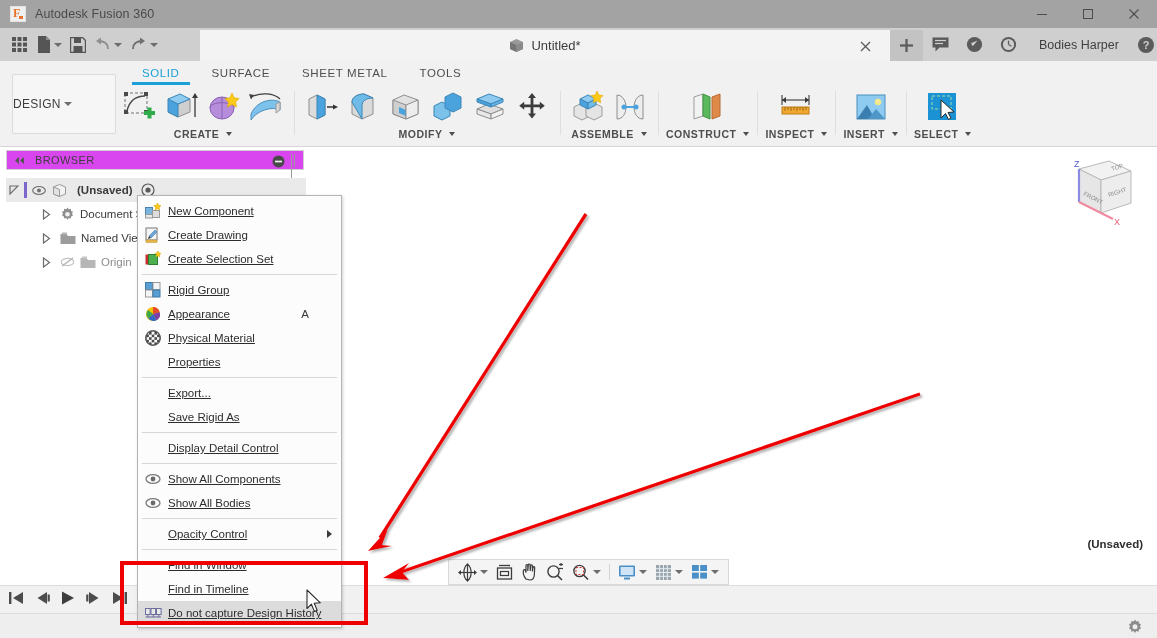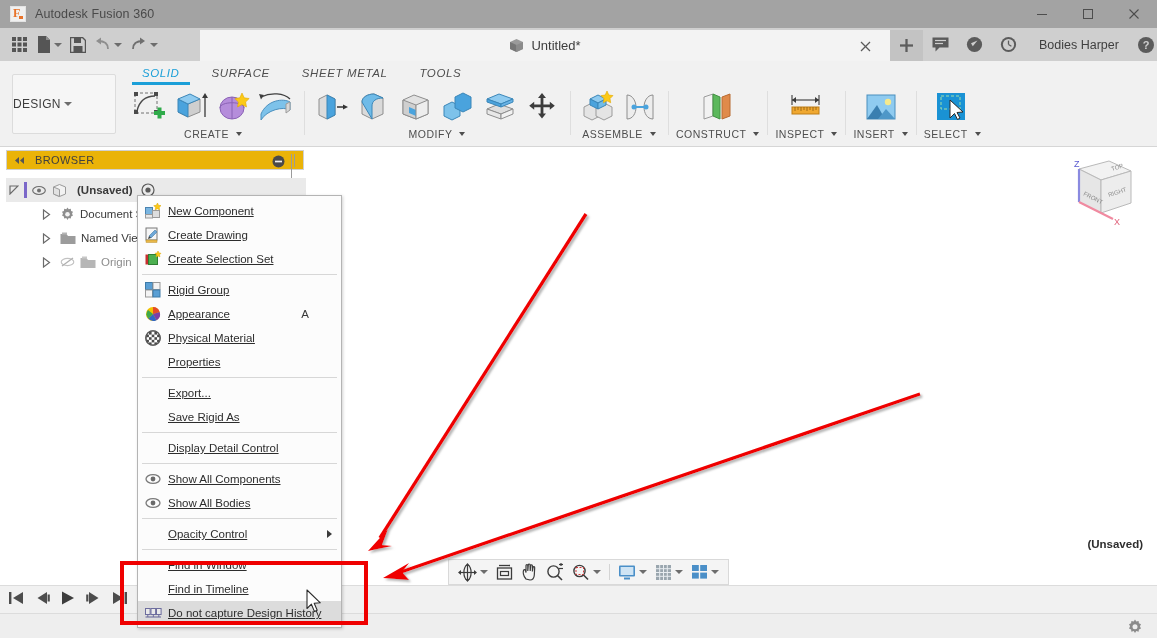--- a/index.html
+++ b/index.html
@@ -119,31 +119,31 @@
     display: flex; align-items: center; justify-content: flex-start;
   }
   .workspace-label { font-size: 12px; color: #3d3d3d; letter-spacing: .3px; }
 
   .ribtabs {
     position: absolute; left: 126px; top: 4px; height: 22px;
     display: flex; align-items: flex-start;
   }
   .ribtab {
     font-size: 11.5px; color: #4e4e4e; letter-spacing: .6px;
-    padding: 2px 16px 4px 16px; position: relative; font-style: italic;
+    padding: 2px 16px 4px 16px; position: relative;
   }
   .ribtab.active { color: #1b9fd8; }
   .ribtab.active::after {
     content: ""; position: absolute; left: 6px; right: 6px; bottom: -2px;
     height: 3px; background: #1b9fd8;
   }
 
   .panels {
-    position: absolute; left: 122px; top: 26px; right: 0; height: 58px;
-    display: flex; align-items: center;
+    position: absolute; left: 112px; top: 26px; right: 0; height: 58px;
+    display: flex; align-items: center; font-weight: bold;
   }
   .panel {
     display: flex; flex-direction: column; align-items: center;
     padding: 0 8px; height: 58px; position: relative;
   }
   .panel + .panel::before {
     content: ""; position: absolute; left: 0; top: 4px; bottom: 10px;
     width: 1px; background: #dedede;
   }
   .panel-icons { display: flex; align-items: flex-start; gap: 2px; height: 42px; }
@@ -151,21 +151,21 @@
   .tool svg { display: block; }
   .panel-title {
     font-size: 10.5px; color: #4e4e4e; letter-spacing: .5px;
     display: flex; align-items: center; gap: 4px; margin-top: -1px;
   }
   .panel-title .caret-d { border-top-color: #4e4e4e; border-left-width: 3.5px; border-right-width: 3.5px; border-top-width: 4px; }
 
   
   .browser-head {
     position: absolute; left: 6px; top: 150px; width: 298px; height: 20px;
-    background: #eab308; border: 1px solid #d0d0d0;
+    background: #d946ef; border: 1px solid #d0d0d0;
     display: flex; align-items: center;
   }
   .browser-collapse { margin-left: 6px; color: #555; display:flex; }
   .browser-title { font-size: 11px; color: #3f3f3f; margin-left: 9px; letter-spacing: .4px; }
   .browser-min { position: absolute; right: 18px; top: 3px; color: #4a4a4a; }
   .browser-grip { position: absolute; right: 5px; top: 3px; width: 7px; height: 13px; }
   .browser-grip i { display:block; width:1px; height:13px; background:#9b9b9b; float:left; margin-right:2px; }
 
   .tree { position: absolute; left: 6px; top: 178px; width: 300px; }
   .tree-row { height: 24px; display: flex; align-items: center; font-size: 11.5px; color: #3a3a3a; }

